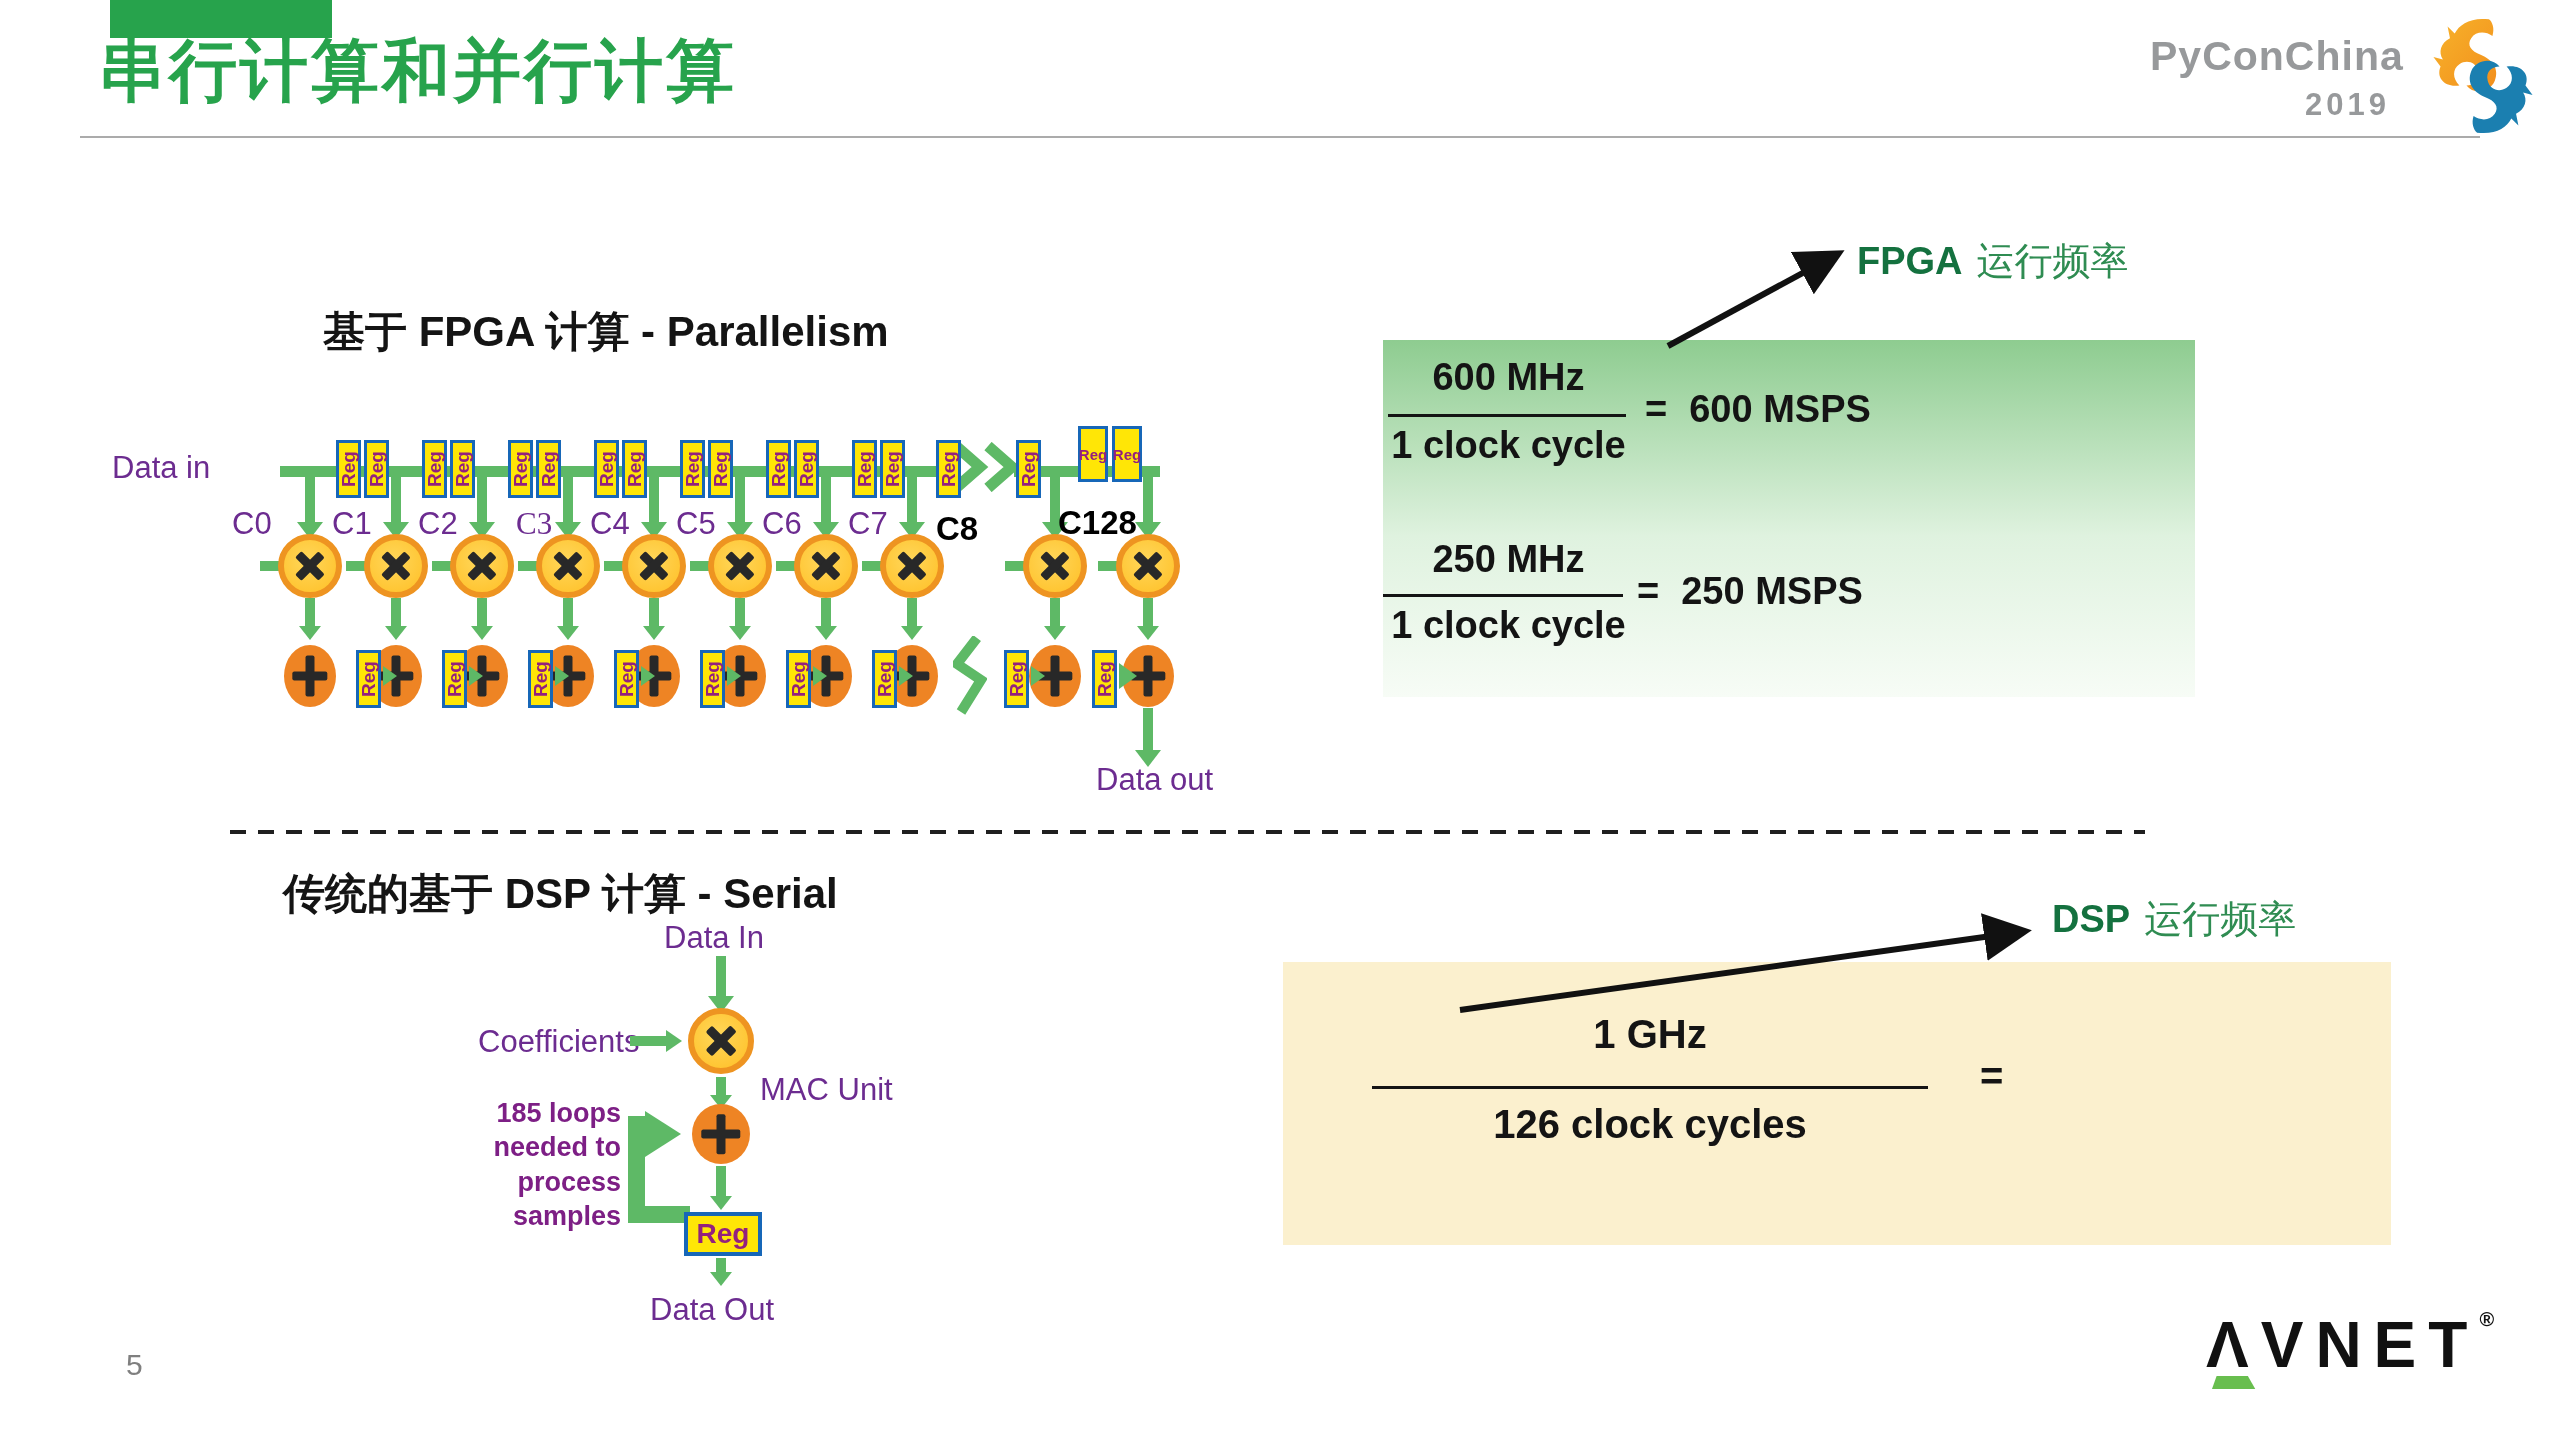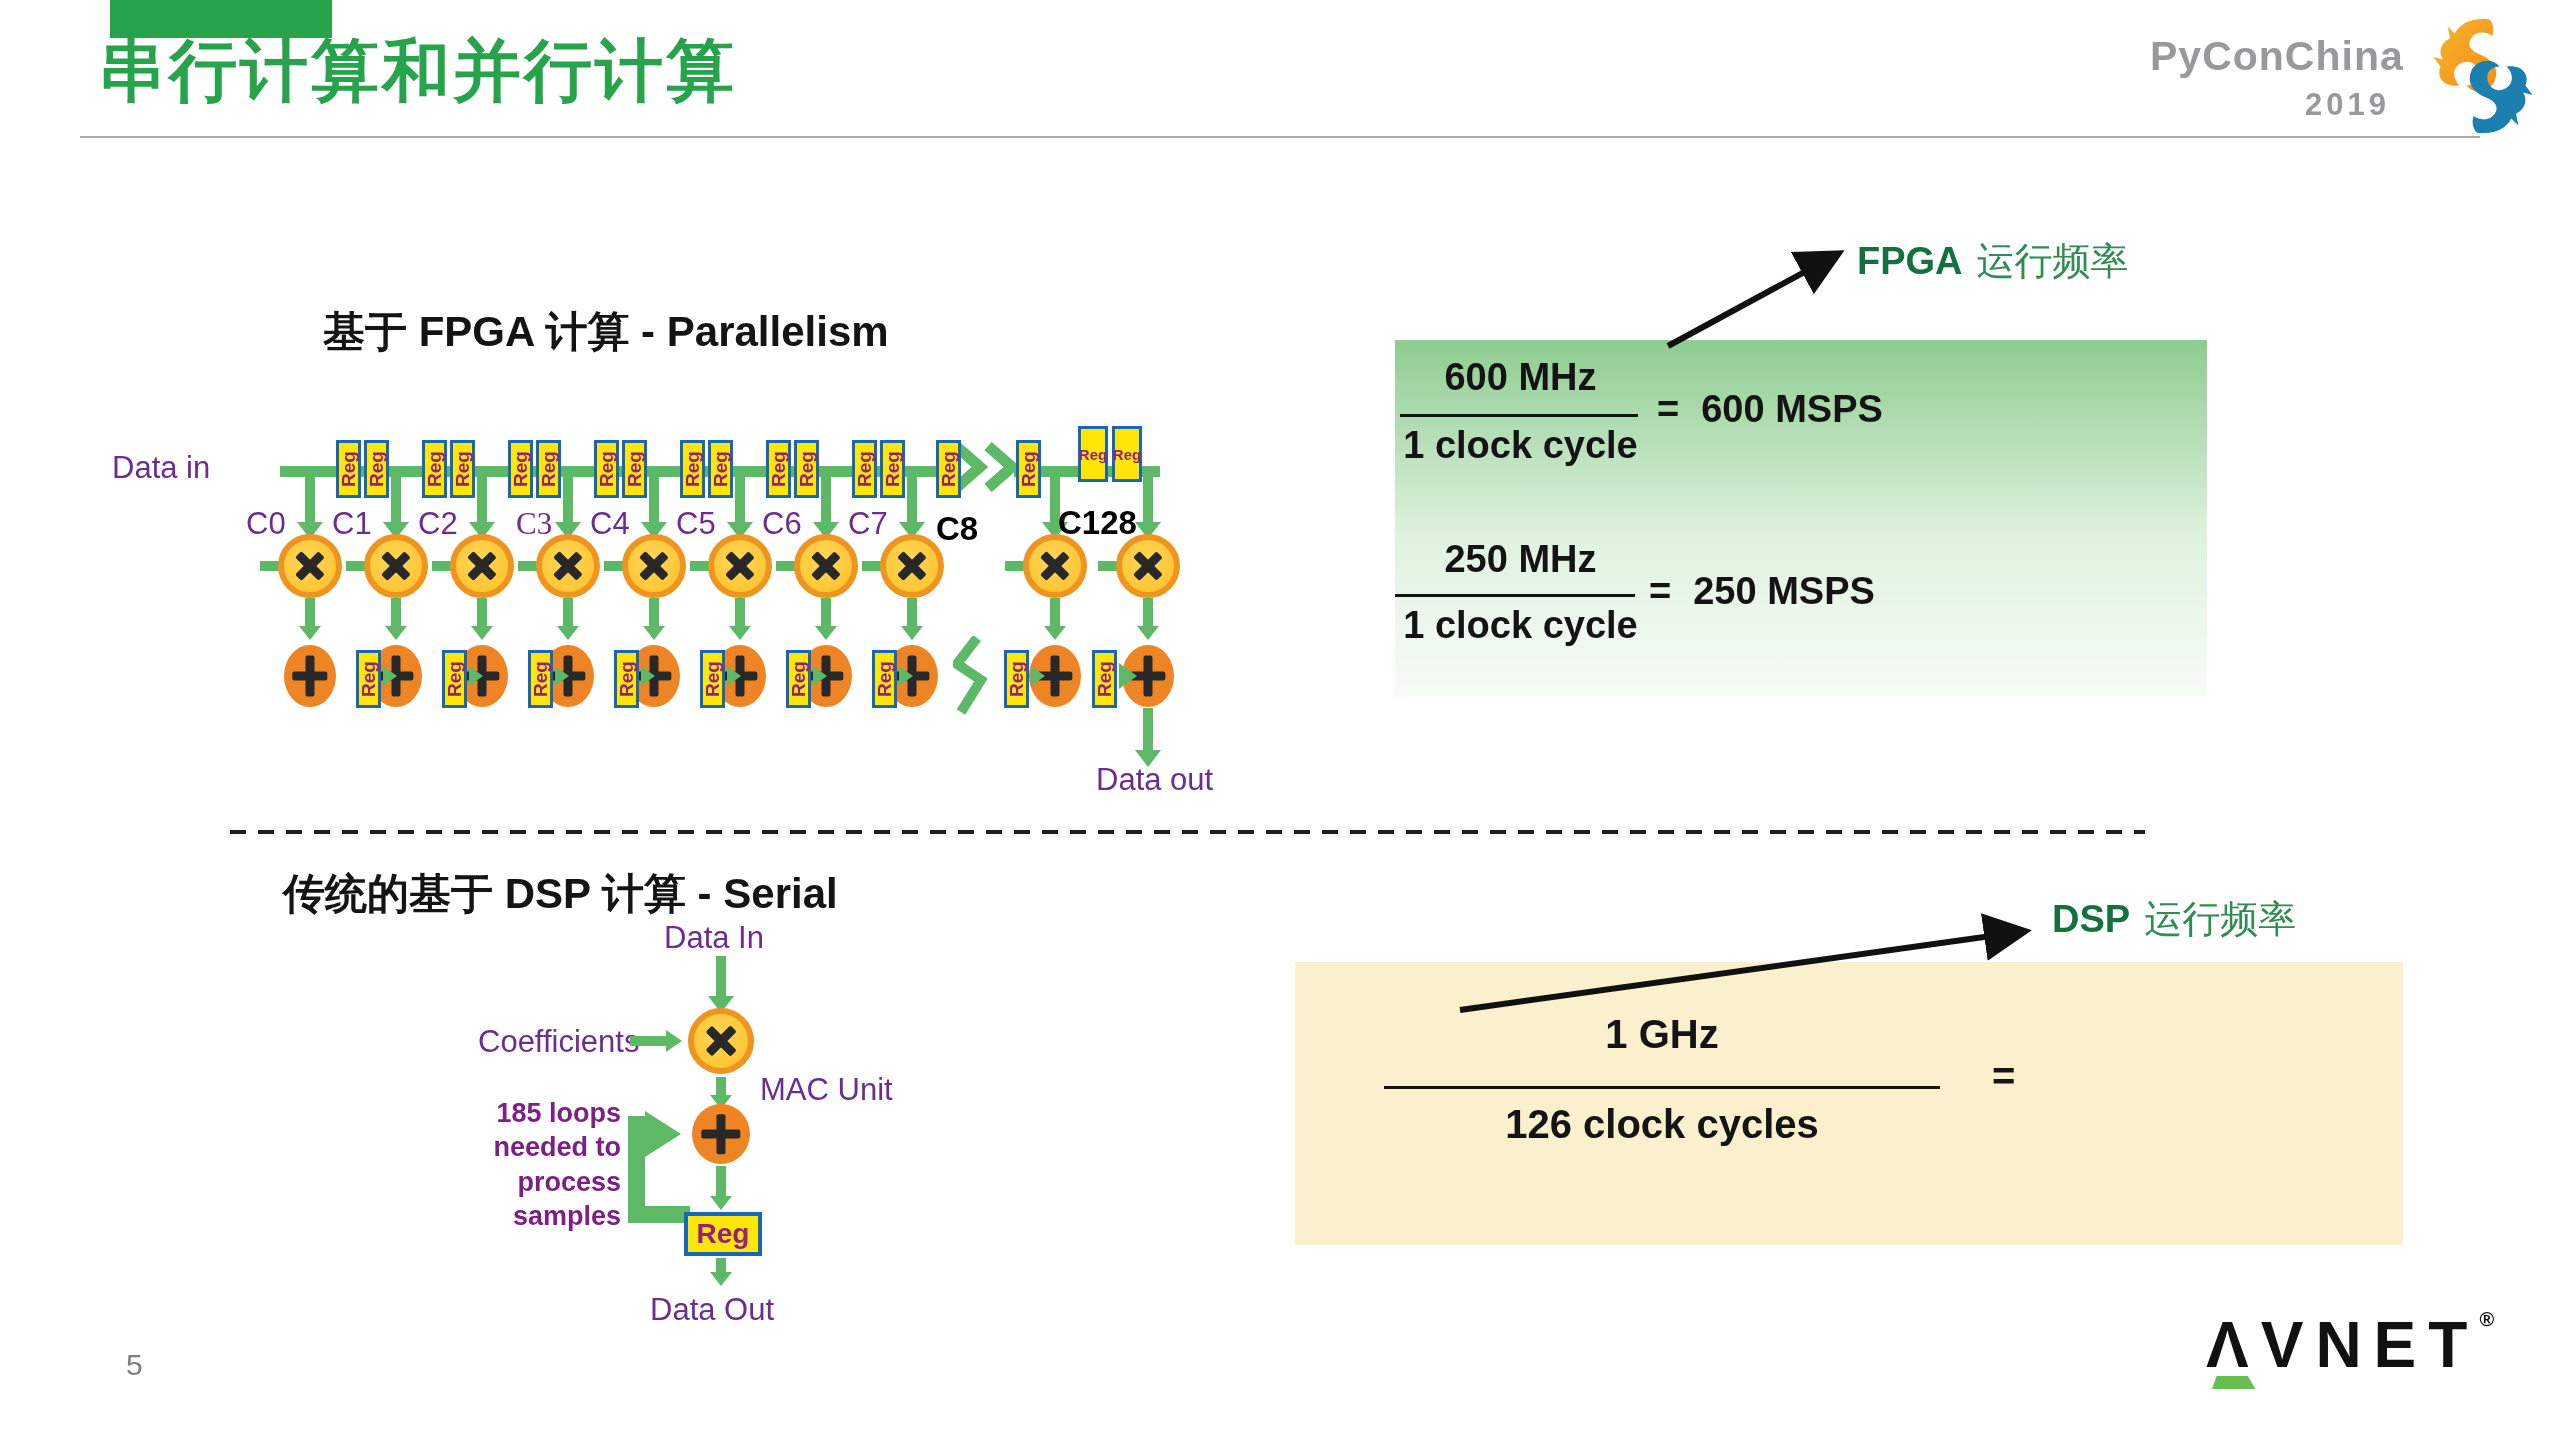--- a/index.html
+++ b/index.html
@@ -47,21 +47,21 @@
   .adder i{position:absolute;left:50%;top:50%;background:#282828;border-radius:2px;}
   .adder i.h{width:68%;height:9px;transform:translate(-50%,-50%);}
   .adder i.v{width:9px;height:66%;transform:translate(-50%,-50%);}
   .plabel{position:absolute;font-weight:500;font-size:31px;color:var(--purple);white-space:nowrap;}
   .plabel.bold{font-weight:800;font-size:33px;color:#000000;}
   .svgwrap{position:absolute;}
   
   .loops{position:absolute;left:455px;top:1096px;width:166px;text-align:right;
     font-weight:800;font-size:27px;line-height:1.27;color:#7D1F85;}
   
-  .panel{position:absolute;margin-left:12px;}
+  .panel{position:absolute;}
   .panel.green{left:1383px;top:340px;width:812px;height:357px;
     background:linear-gradient(180deg,#8ECC90 0%,#DFF2DF 55%,#F7FCF6 100%);}
   .panel.yellow{left:1283px;top:962px;width:1108px;height:283px;background:#FBF0CE;}
   .fnum,.fden{position:absolute;text-align:center;font-weight:700;font-size:38px;color:#141414;white-space:nowrap;}
   .fbar{position:absolute;height:3px;background:#141414;}
   .fres{position:absolute;font-weight:700;font-size:38px;color:#141414;display:flex;gap:22px;white-space:nowrap;}
   .yellow .fnum,.yellow .fden,.yellow .fres{font-size:40px;}
   
   .ann{position:absolute;font-size:38px;white-space:nowrap;}
   .ann .lat{font-weight:600;color:#14713F;}
@@ -119,21 +119,21 @@
     <div class="mult" style="left: 278px; top: 534px; width: 64px; height: 64px;">
       <i class="a"></i>
       <i class="b"></i>
     </div>
     <div class="gl" style="left: 305px; top: 598px; width: 10px; height: 28px;"></div>
     <div class="tri-down" style="left: 299px; top: 626px; border-left-width: 11px; border-right-width: 11px; border-top-width: 14px;"></div>
     <div class="adder" style="left: 284px; top: 645px; width: 52px; height: 62px;">
       <i class="h"></i>
       <i class="v"></i>
     </div>
-    <div class="plabel" style="left: 246px; top: 506px;">C0</div>
+    <div class="plabel" style="left: 232px; top: 506px;">C0</div>
     <div class="gl" style="left: 391px; top: 472px; width: 10px; height: 50px;"></div>
     <div class="tri-down" style="left: 383px; top: 522px; border-left-width: 13px; border-right-width: 13px; border-top-width: 17px;"></div>
     <div class="gl" style="left: 346px; top: 561px; width: 20px; height: 10px;"></div>
     <div class="tri-right" style="left: 366px; top: 556px; border-top-width: 10px; border-bottom-width: 10px; border-left-width: 14px;"></div>
     <div class="mult" style="left: 364px; top: 534px; width: 64px; height: 64px;">
       <i class="a"></i>
       <i class="b"></i>
     </div>
     <div class="gl" style="left: 391px; top: 598px; width: 10px; height: 28px;"></div>
     <div class="tri-down" style="left: 385px; top: 626px; border-left-width: 11px; border-right-width: 11px; border-top-width: 14px;"></div>

